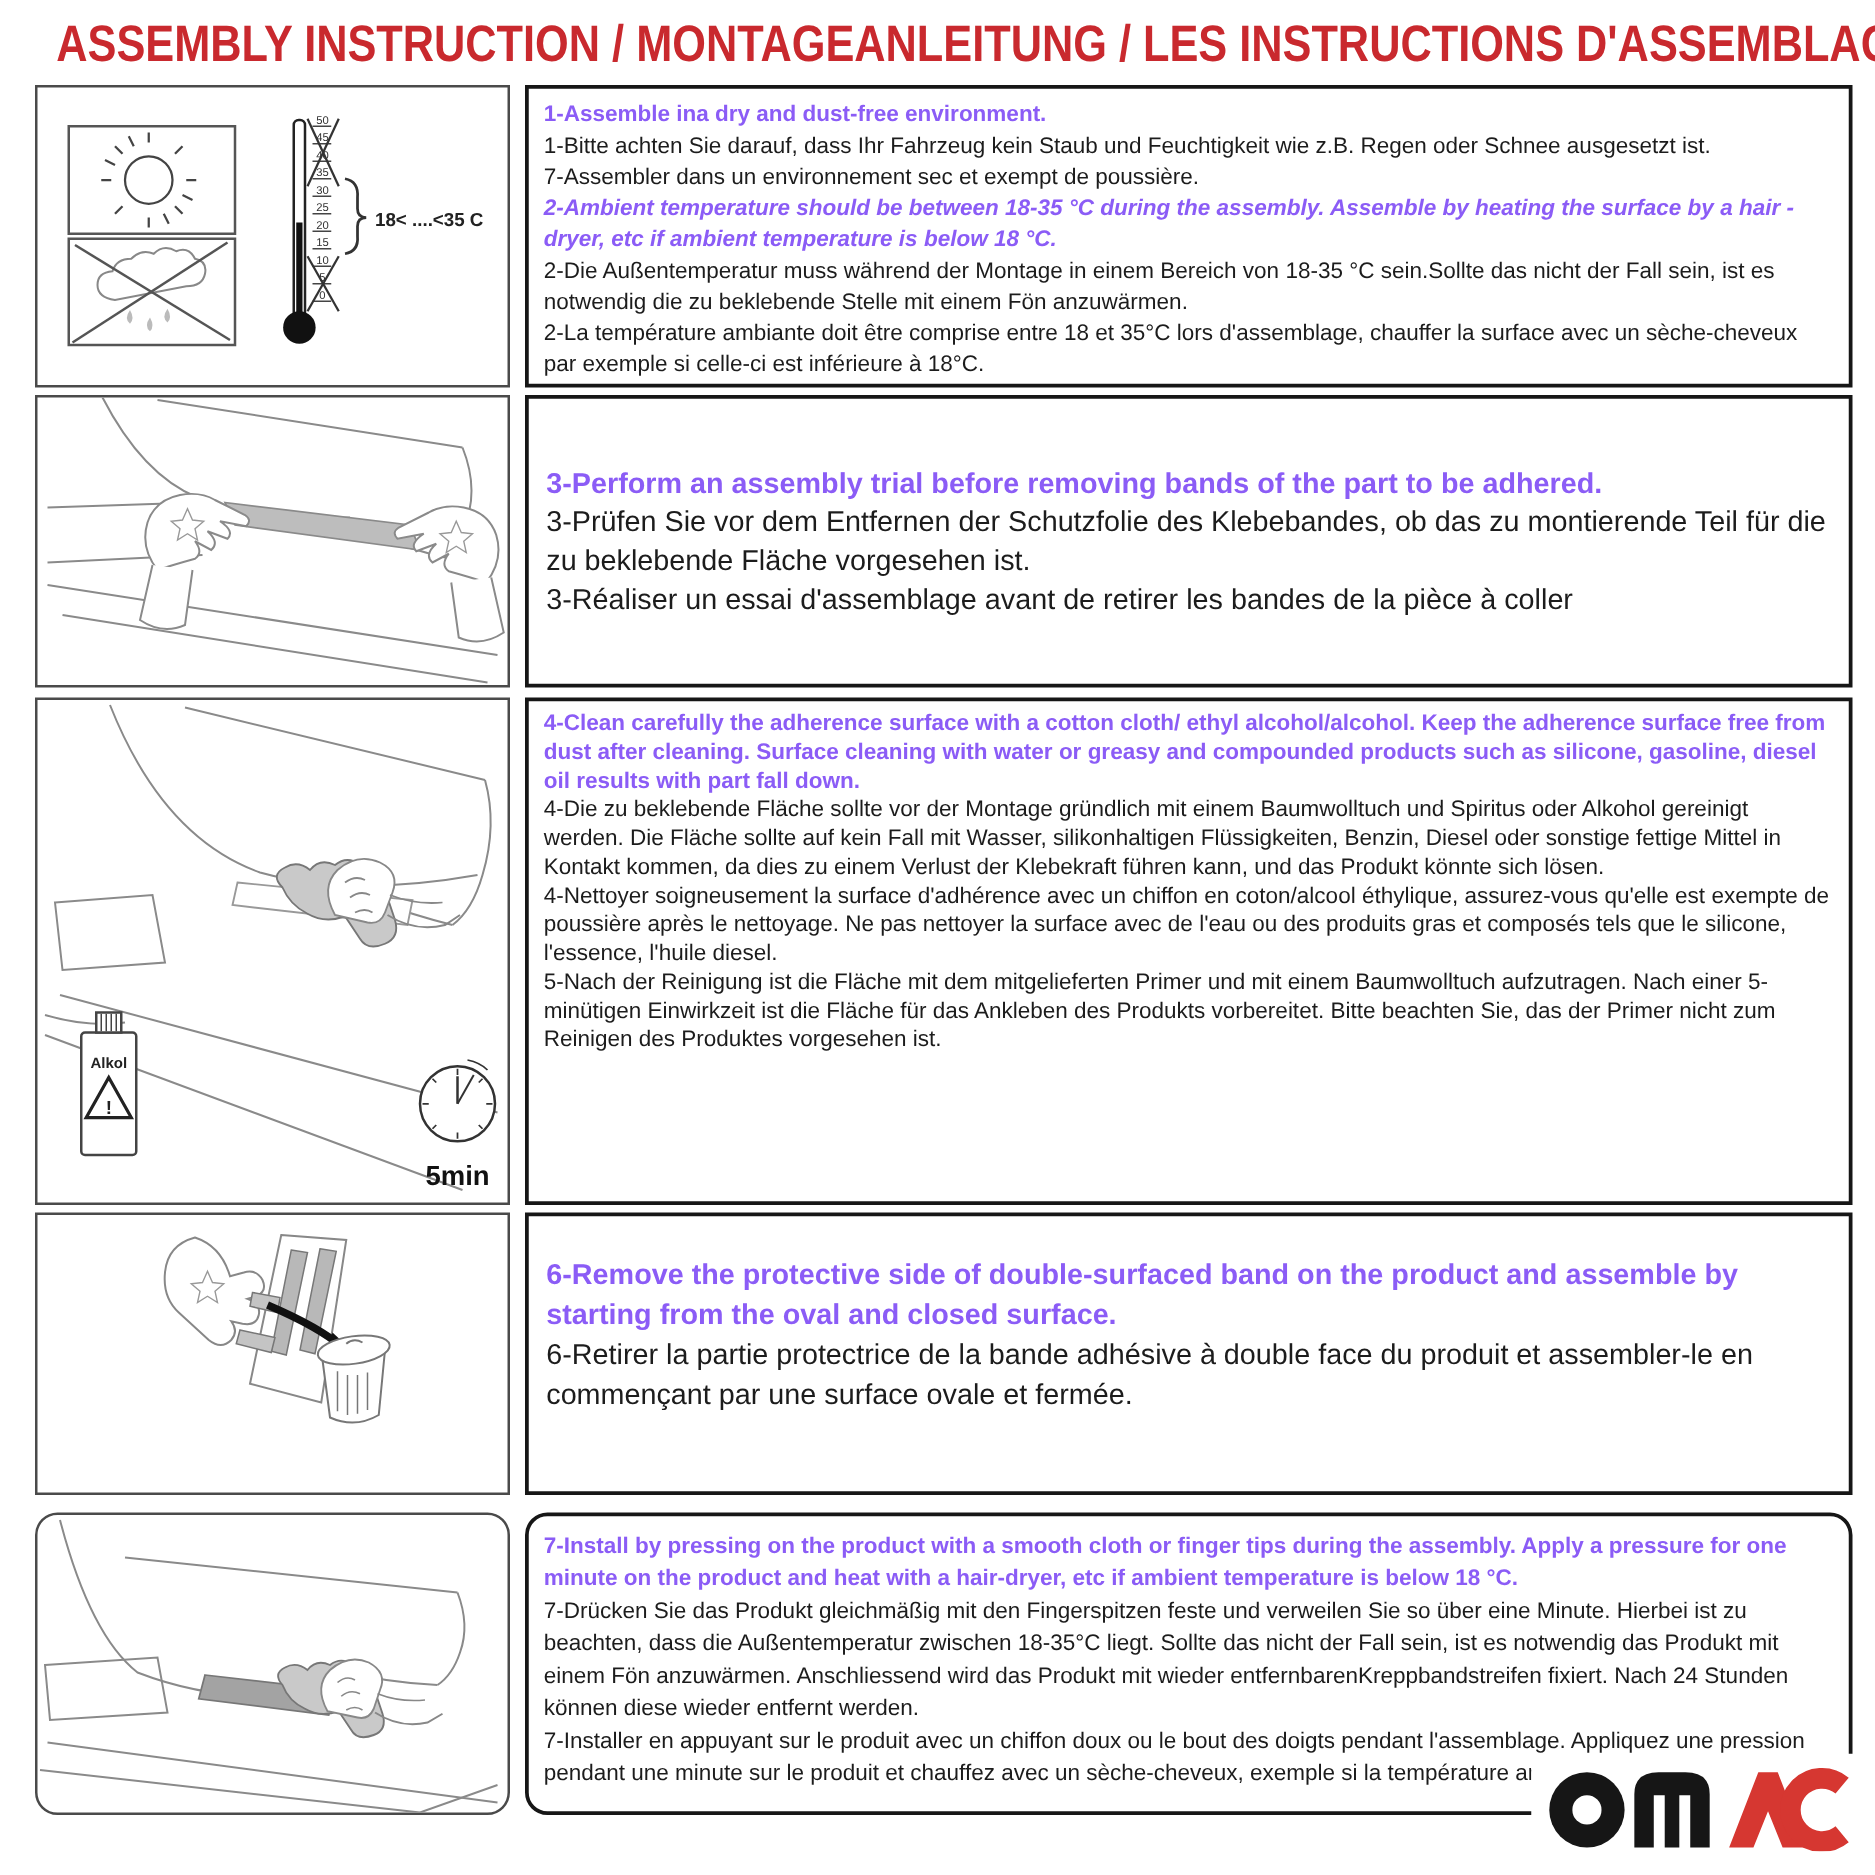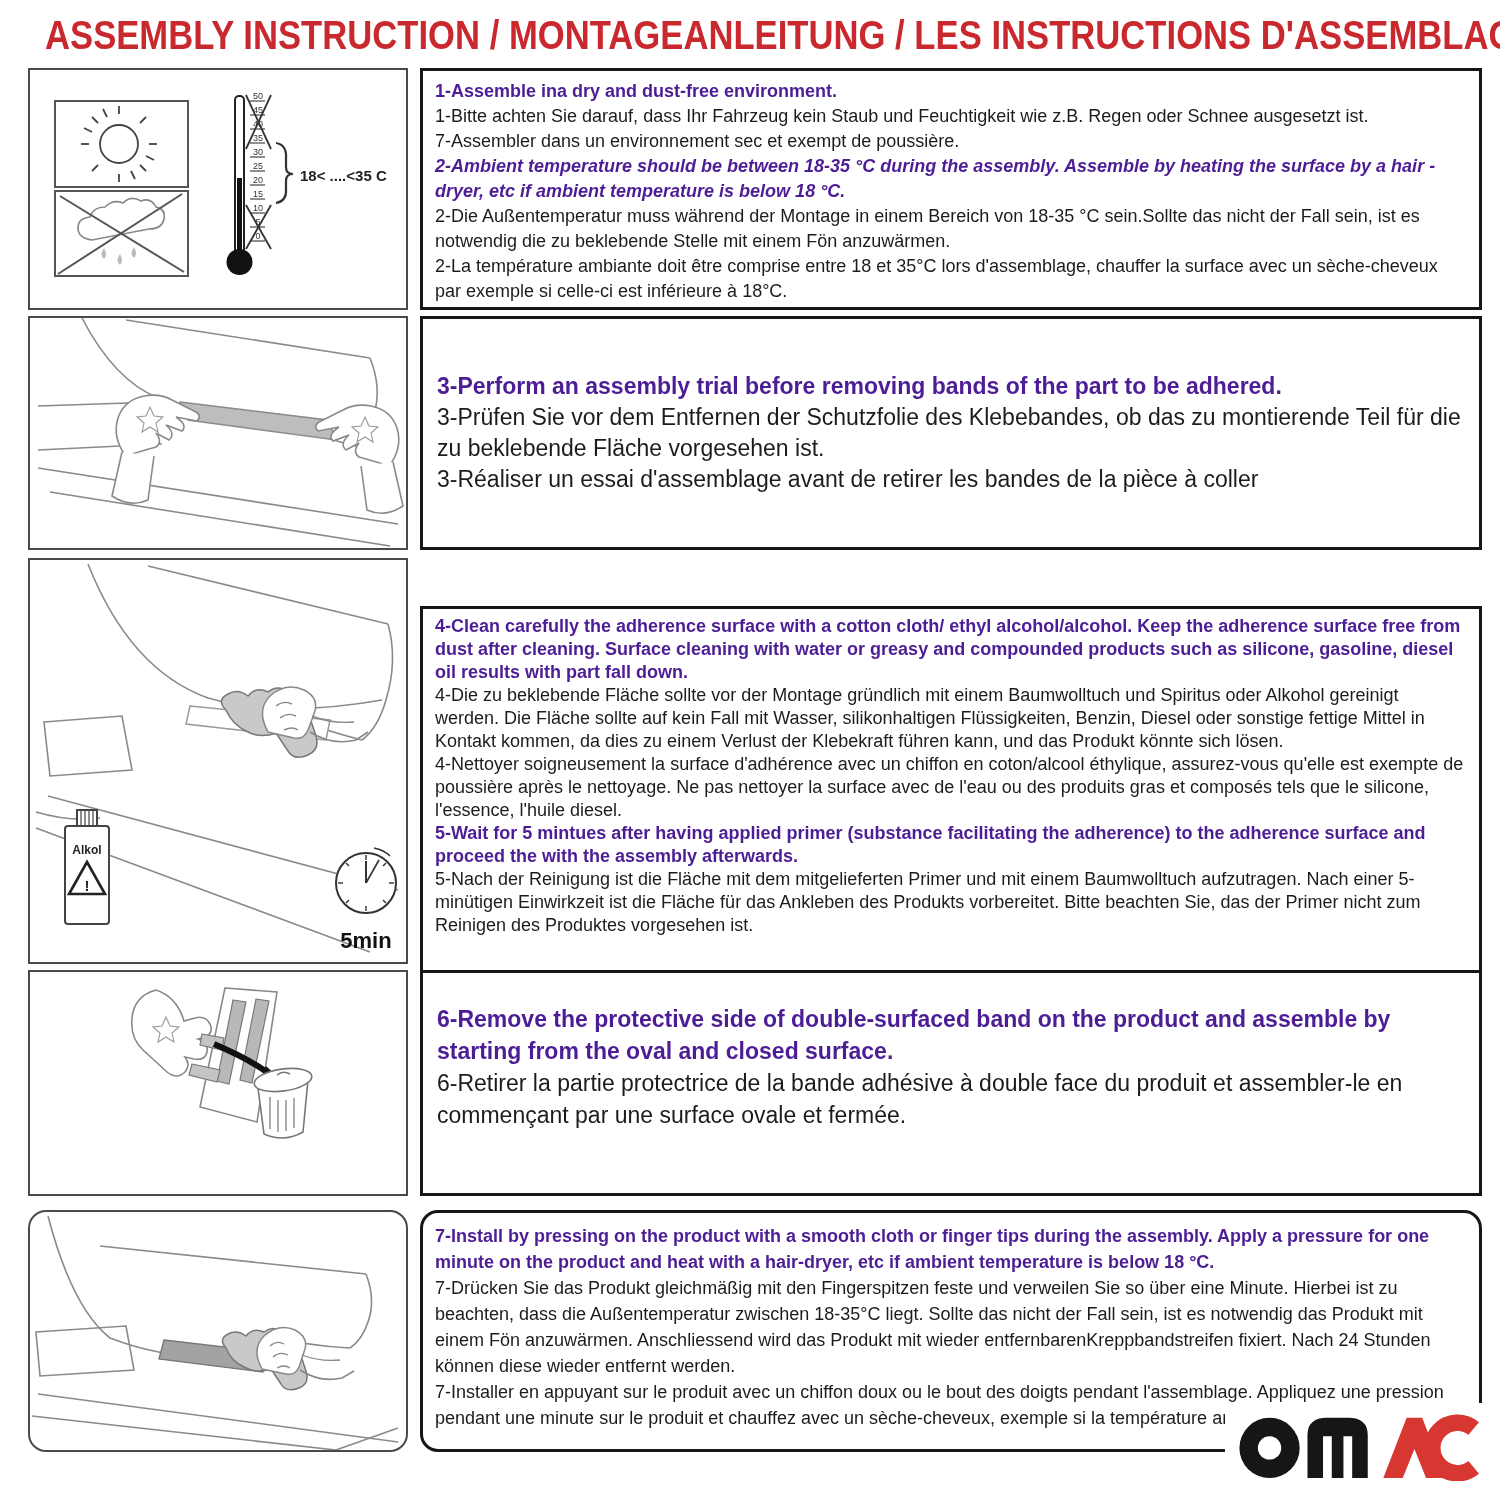--- a/index.html
+++ b/index.html
@@ -5,25 +5,25 @@
   html,body{margin:0;padding:0;background:#fff;}
   .page{position:relative;width:1500px;height:1500px;background:#fff;overflow:hidden;
         font-family:"Liberation Sans",sans-serif;color:#1c1c1c;}
   .title{position:absolute;left:45px;top:12px;font-size:41px;font-weight:700;color:#c9292e;
          white-space:nowrap;transform:scaleX(.845);transform-origin:left top;}
   .illus-box{position:absolute;left:28px;width:380px;background:#fff;border:2px solid #4a4a4a;
              box-sizing:border-box;}
   .text-box{position:absolute;left:420px;width:1062px;background:#fff;border:3px solid #161616;
             box-sizing:border-box;overflow:hidden;}
   .text-box p{margin:0;}
-  .b{font-weight:700;color:#4c1d95;}
+  .b{font-weight:700;color:#8b5cf6;}
   
   .r1{top:68px;height:242px;}   .t1{padding:8px 12px;font-size:18px;line-height:25px;}
   .r2{top:316px;height:234px;}  .t2{padding:52px 14px 0;font-size:23px;line-height:31px;}
-  .r3{top:558px;height:406px;}  .t3{padding:6px 12px;font-size:18px;line-height:23px;margin-top:48px;}
+  .r3{top:558px;height:406px;}  .t3{padding:6px 12px;font-size:18px;line-height:23px;}
   .r4{top:970px;height:226px;}  .t4{padding:30px 14px 0;font-size:23px;line-height:32px;}
   .r5{top:1210px;height:242px;border-radius:18px;} .t5{padding:10px 12px;font-size:18px;line-height:26px;}
   .gap1{margin-top:22px;font-style:italic;} .gap3{margin-top:12px;}
   .logo-wrap{position:absolute;left:1225px;top:1403px;width:275px;height:97px;background:#fff;
              display:flex;align-items:flex-start;padding-left:12px;box-sizing:border-box;}
   svg text{font-family:"Liberation Sans",sans-serif;}
 </style>
 </head>
 <body>
 
@@ -188,21 +188,20 @@
         <line x1="336" y1="323" x2="349" y2="300" stroke="#333" stroke-width="1.6"></line>
         <path d="M344,288 q10,2 16,8" stroke="#333" stroke-width="1.4" fill="none"></path>
         <text x="336" y="388" font-size="22" font-weight="600" fill="#111" text-anchor="middle">5min</text>
       </g>
     </svg>
   </div>
   <div class="text-box r3 t3">
     <p class="b">4-Clean carefully the adherence surface with a cotton cloth/ ethyl alcohol/alcohol. Keep the adherence surface free from dust after cleaning. Surface cleaning with water or greasy and compounded products such as silicone, gasoline, diesel oil results with part fall down.</p>
     <p>4-Die zu beklebende Fläche sollte vor der Montage gründlich mit einem Baumwolltuch und Spiritus oder Alkohol gereinigt werden. Die Fläche sollte auf kein Fall mit Wasser, silikonhaltigen Flüssigkeiten, Benzin, Diesel oder sonstige fettige Mittel in Kontakt kommen, da dies zu einem Verlust der Klebekraft führen kann, und das Produkt könnte sich lösen.</p>
     <p>4-Nettoyer soigneusement la surface d'adhérence avec un chiffon en coton/alcool éthylique, assurez-vous qu'elle est exempte de poussière après le nettoyage. Ne pas nettoyer la surface avec de l'eau ou des produits gras et composés tels que le silicone, l'essence, l'huile diesel.</p>
-    <p class="b gap3">5-Wait for 5 mintues after having applied primer (substance facilitating the adherence) to the adherence surface and proceed the with the assembly afterwards.</p>
     <p>5-Nach der Reinigung ist die Fläche mit dem mitgelieferten Primer und mit einem Baumwolltuch aufzutragen. Nach einer 5-minütigen Einwirkzeit ist die Fläche für das Ankleben des Produkts vorbereitet. Bitte beachten Sie, das der Primer nicht zum Reinigen des Produktes vorgesehen ist.</p>
   </div>
 
   <div class="illus-box r4">
     <svg viewBox="0 0 376 222" width="376" height="222">
       <g>
         <polygon points="195,16 247,20 227,150 170,135" fill="#fff" stroke="#888" stroke-width="1.6"></polygon>
         <polygon points="203,28 216,30 199,112 187,109" fill="#b8b8b8" stroke="#777" stroke-width="1.2"></polygon>
         <polygon points="226,27 239,29 222,111 210,108" fill="#b8b8b8" stroke="#777" stroke-width="1.2"></polygon>
       </g>

